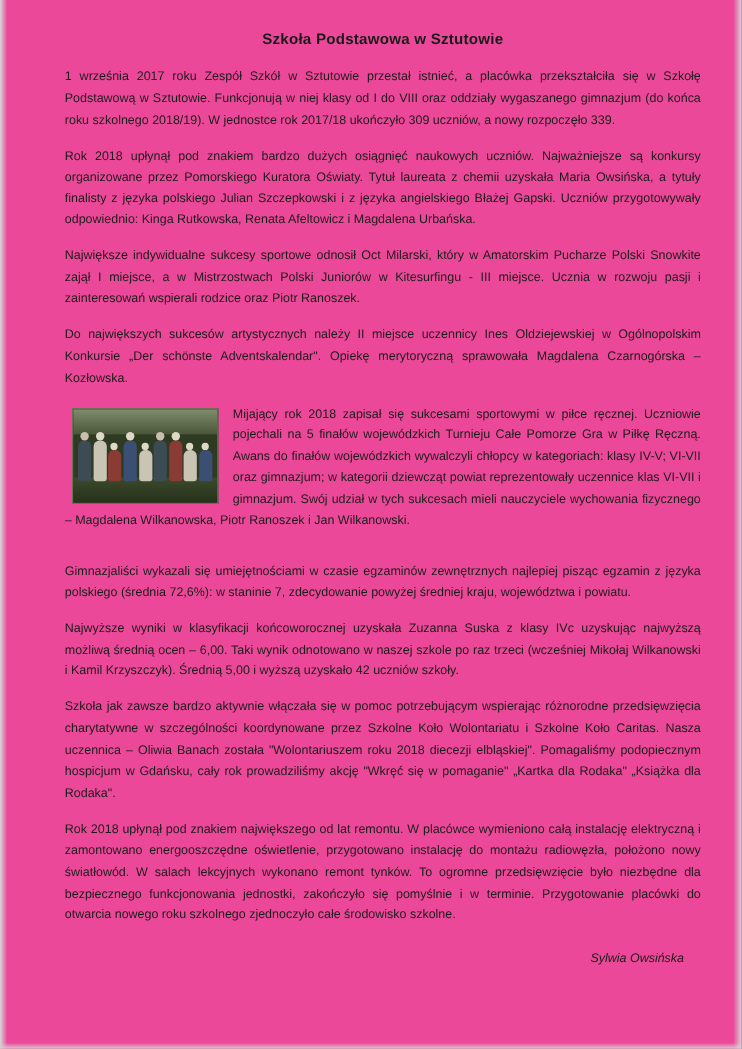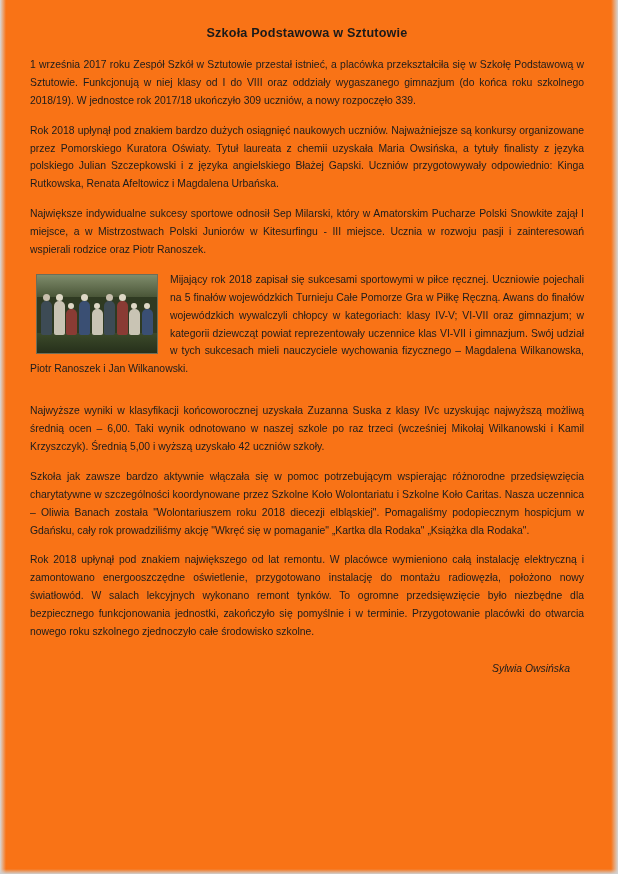--- a/index.html
+++ b/index.html
@@ -10,23 +10,23 @@
   body {
     width: 618px;
     height: 874px;
     overflow: hidden;
     font-family: "Liberation Sans", sans-serif;
   }
   .page {
     position: relative;
     width: 618px;
     height: 874px;
-    background: #f97316;
+    background: #ec4899;
     box-sizing: border-box;
-    padding: 26px 34px 20px 30px;
+    padding: 26px 34px 20px 54px;
     overflow: hidden;
   }
   .page::before {
     
     content: "";
     position: absolute;
     left: 0; top: 0; bottom: 0;
     width: 6px;
     background: linear-gradient(to right, #d8d8d8, rgba(255,255,255,0));
     pointer-events: none;
@@ -127,41 +127,43 @@
 </style>
 </head>
 <body>
 
 <div class="page">
 
   <h1 class="doc-title">Szkoła Podstawowa w Sztutowie</h1>
 
   <p class="para">1 września 2017 roku Zespół Szkół w Sztutowie przestał istnieć, a placówka przekształciła się w Szkołę Podstawową w Sztutowie. Funkcjonują w niej klasy od I do VIII oraz oddziały wygaszanego gimnazjum (do końca roku szkolnego 2018/19). W jednostce rok 2017/18 ukończyło 309 uczniów, a  nowy rozpoczęło 339.</p>
   <p class="para">Rok 2018 upłynął pod znakiem bardzo dużych osiągnięć naukowych uczniów. Najważniejsze są konkursy organizowane przez Pomorskiego Kuratora Oświaty.  Tytuł laureata z chemii uzyskała Maria Owsińska, a tytuły finalisty z języka polskiego Julian Szczepkowski i z języka angielskiego Błażej Gapski. Uczniów przygotowywały odpowiednio: Kinga Rutkowska, Renata Afeltowicz i Magdalena Urbańska.</p>
-  <p class="para">Największe indywidualne sukcesy sportowe odnosił Sep Milarski, który w  Amatorskim Pucharze Polski Snowkite zajął I miejsce, a w Mistrzostwach Polski Juniorów  w Kitesurfingu - III miejsce. Ucznia w rozwoju pasji i zainteresowań wspierali rodzice oraz Piotr Ranoszek.</p>
+  <p class="para">Największe indywidualne sukcesy sportowe odnosił Oct Milarski, który w  Amatorskim Pucharze Polski Snowkite zajął I miejsce, a w Mistrzostwach Polski Juniorów  w Kitesurfingu - III miejsce. Ucznia w rozwoju pasji i zainteresowań wspierali rodzice oraz Piotr Ranoszek.</p>
+  <p class="para">Do największych sukcesów artystycznych należy II miejsce uczennicy Ines Oldziejewskiej w Ogólnopolskim Konkursie „Der schönste Adventskalendar". Opiekę merytoryczną sprawowała Magdalena Czarnogórska – Kozłowska.</p>
 
   <div class="float-wrap">
     <div class="photo">
       <div class="sky"></div>
       <div class="ground"></div>
       <div class="kids">
         <div class="kid dark"></div>
         <div class="kid"></div>
         <div class="kid red s"></div>
         <div class="kid blue"></div>
         <div class="kid s"></div>
         <div class="kid dark"></div>
         <div class="kid red"></div>
         <div class="kid s"></div>
         <div class="kid blue s"></div>
       </div>
     </div>
     <p class="para">Mijający rok 2018 zapisał się sukcesami sportowymi w piłce ręcznej. Uczniowie pojechali na 5 finałów wojewódzkich Turnieju Całe Pomorze Gra w Piłkę Ręczną. Awans do finałów wojewódzkich wywalczyli chłopcy w kategoriach: klasy IV-V;  VI-VII oraz gimnazjum; w kategorii dziewcząt  powiat reprezentowały uczennice klas VI-VII i gimnazjum. Swój udział w tych sukcesach mieli nauczyciele wychowania fizycznego – Magdalena Wilkanowska, Piotr Ranoszek i Jan Wilkanowski.</p>
   </div>
 
+  <p class="para">Gimnazjaliści wykazali się umiejętnościami w czasie egzaminów zewnętrznych najlepiej pisząc egzamin z języka polskiego (średnia 72,6%): w staninie 7, zdecydowanie powyżej średniej kraju, województwa i powiatu.</p>
   <p class="para">Najwyższe wyniki w klasyfikacji końcoworocznej uzyskała Zuzanna Suska z klasy IVc uzyskując najwyższą możliwą średnią ocen – 6,00. Taki wynik odnotowano w naszej szkole po raz trzeci (wcześniej Mikołaj Wilkanowski i Kamil Krzyszczyk). Średnią 5,00 i wyższą uzyskało 42 uczniów szkoły.</p>
   <p class="para">Szkoła jak zawsze bardzo aktywnie włączała się w pomoc potrzebującym wspierając różnorodne przedsięwzięcia charytatywne w szczególności koordynowane przez Szkolne Koło Wolontariatu i Szkolne Koło Caritas. Nasza uczennica – Oliwia Banach została "Wolontariuszem roku 2018 diecezji elbląskiej". Pomagaliśmy podopiecznym hospicjum w Gdańsku, cały rok prowadziliśmy akcję "Wkręć się w pomaganie" „Kartka dla Rodaka" „Książka dla Rodaka".</p>
   <p class="para">Rok 2018 upłynął pod znakiem największego od lat remontu. W placówce wymieniono całą instalację elektryczną i zamontowano energooszczędne oświetlenie, przygotowano instalację do montażu radiowęzła, położono nowy światłowód.  W salach lekcyjnych wykonano remont tynków. To ogromne przedsięwzięcie było niezbędne dla bezpiecznego funkcjonowania jednostki, zakończyło się pomyślnie i w terminie.  Przygotowanie placówki do otwarcia nowego roku szkolnego zjednoczyło całe środowisko szkolne.</p>
 
   <div class="signature">Sylwia Owsińska</div>
 
   <div class="page-edge-bottom"></div>
 </div>
 
 </body></html>

